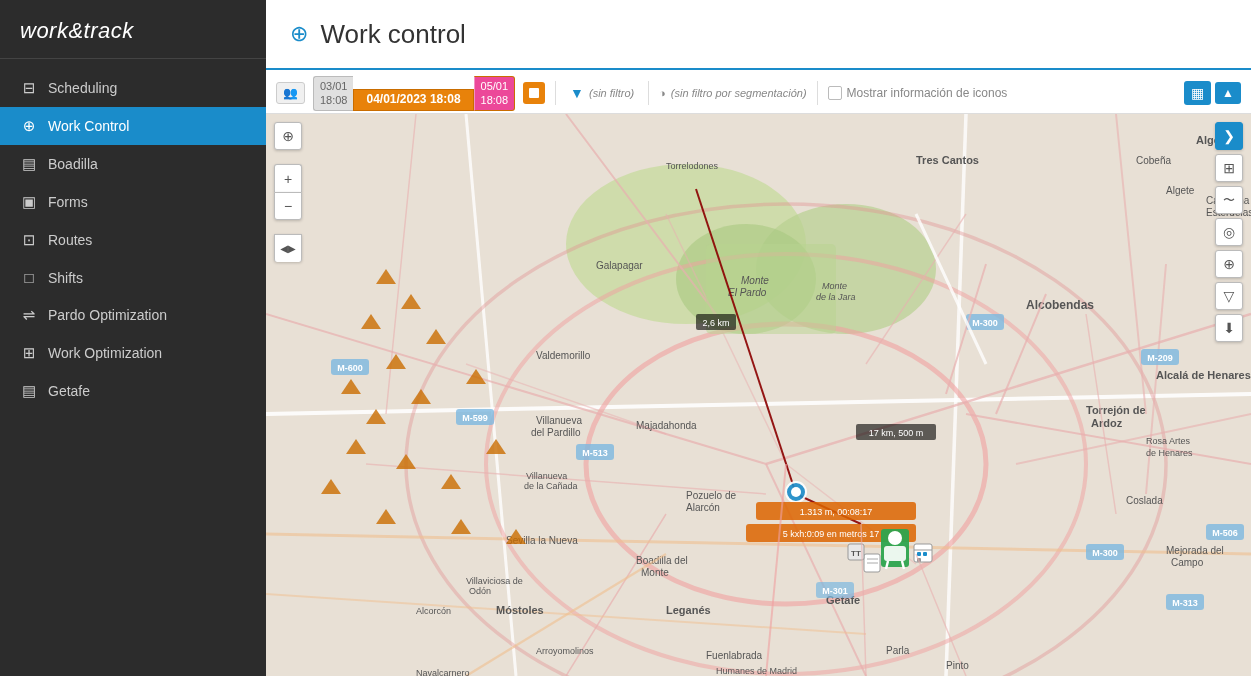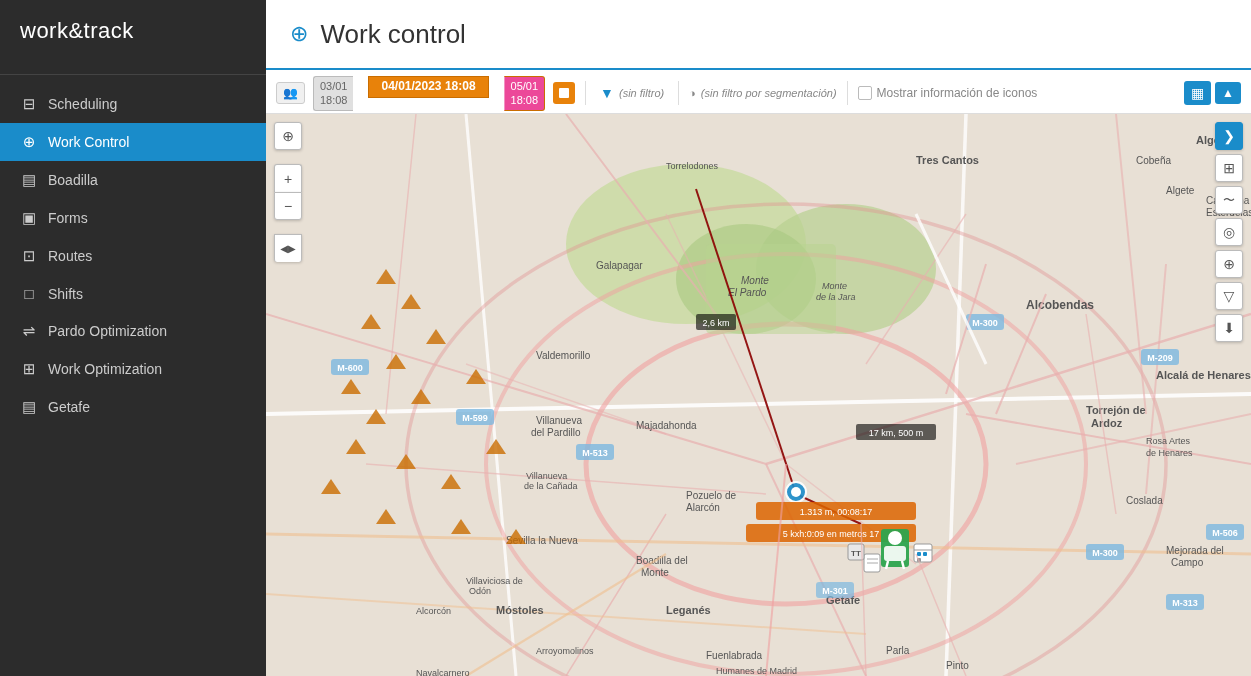--- a/index.html
+++ b/index.html
@@ -9,22 +9,23 @@
     #sidebar {
       width: 266px;
       min-width: 266px;
       background: #2c2c2c;
       color: #ccc;
       display: flex;
       flex-direction: column;
       height: 676px;
     }
     #sidebar-logo {
-      padding: 18px 20px 30px 20px;
+      padding: 18px 20px 14px 20px;
       border-bottom: 1px solid #444;
+      font-style: italic;
     }
     #sidebar-logo .brand-main {
       font-size: 22px;
       font-weight: 700;
       color: #fff;
       letter-spacing: 0.5px;
     }
     #sidebar-logo .brand-main span { font-weight: 300; }
     #sidebar-logo .brand-sub {
       font-size: 13px;
@@ -110,22 +111,22 @@
       cursor: pointer;
       display: flex;
       align-items: center;
       gap: 4px;
       color: #555;
     }
     .toolbar-btn.icon-only { padding: 3px 6px; }
 
     .date-badge-container {
       display: flex;
-      align-items: flex-start;
-      gap: 15px;
+      align-items: flex-end;
+      gap: 0;
     }
     .date-badge-left {
       background: #e0e0e0;
       border: 1px solid #bbb;
       border-right: none;
       border-radius: 3px 0 0 3px;
       padding: 2px 6px;
       font-size: 11px;
       color: #666;
       line-height: 1.3;

